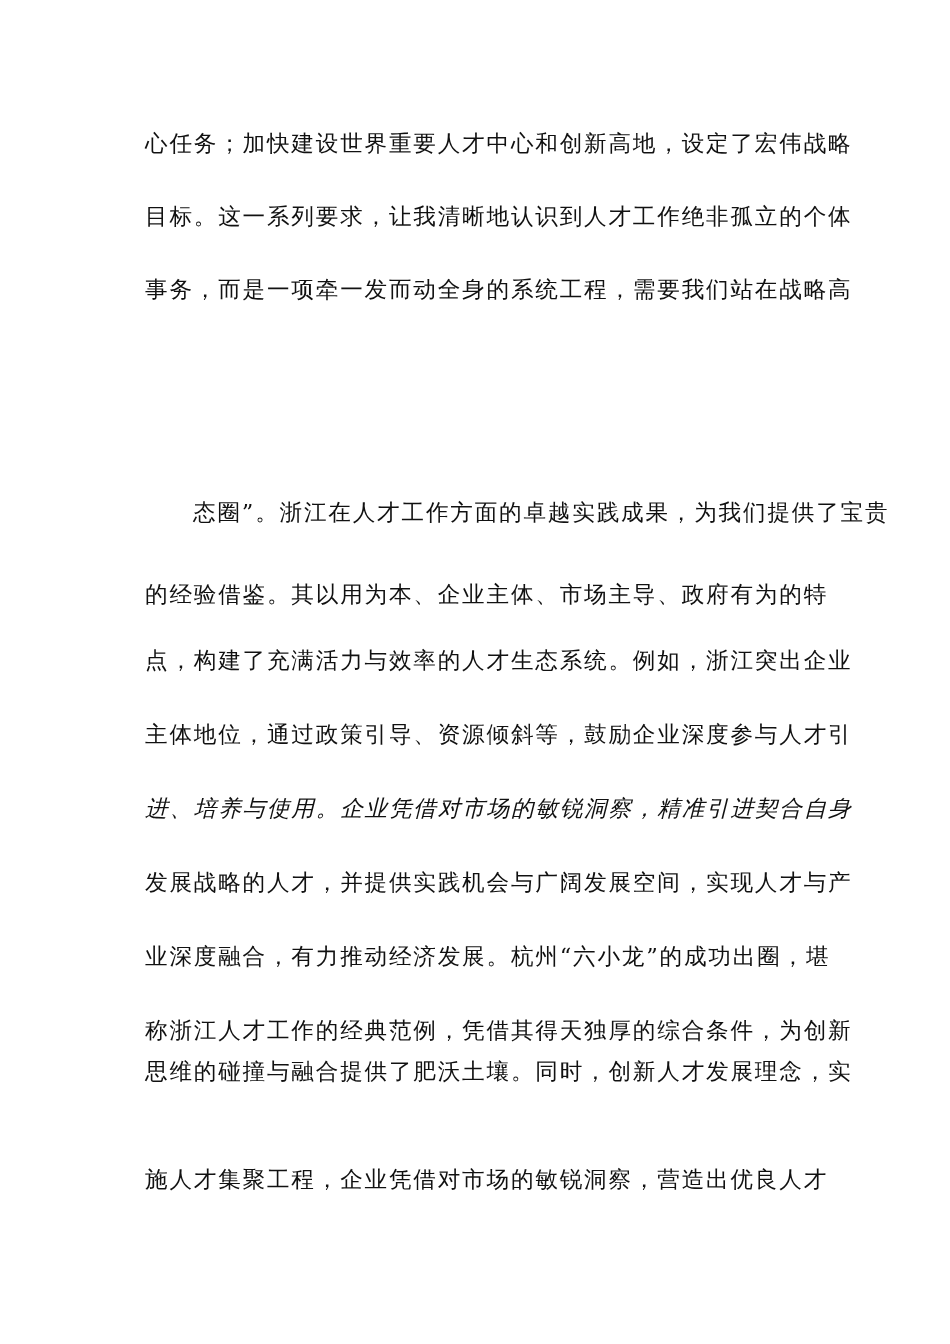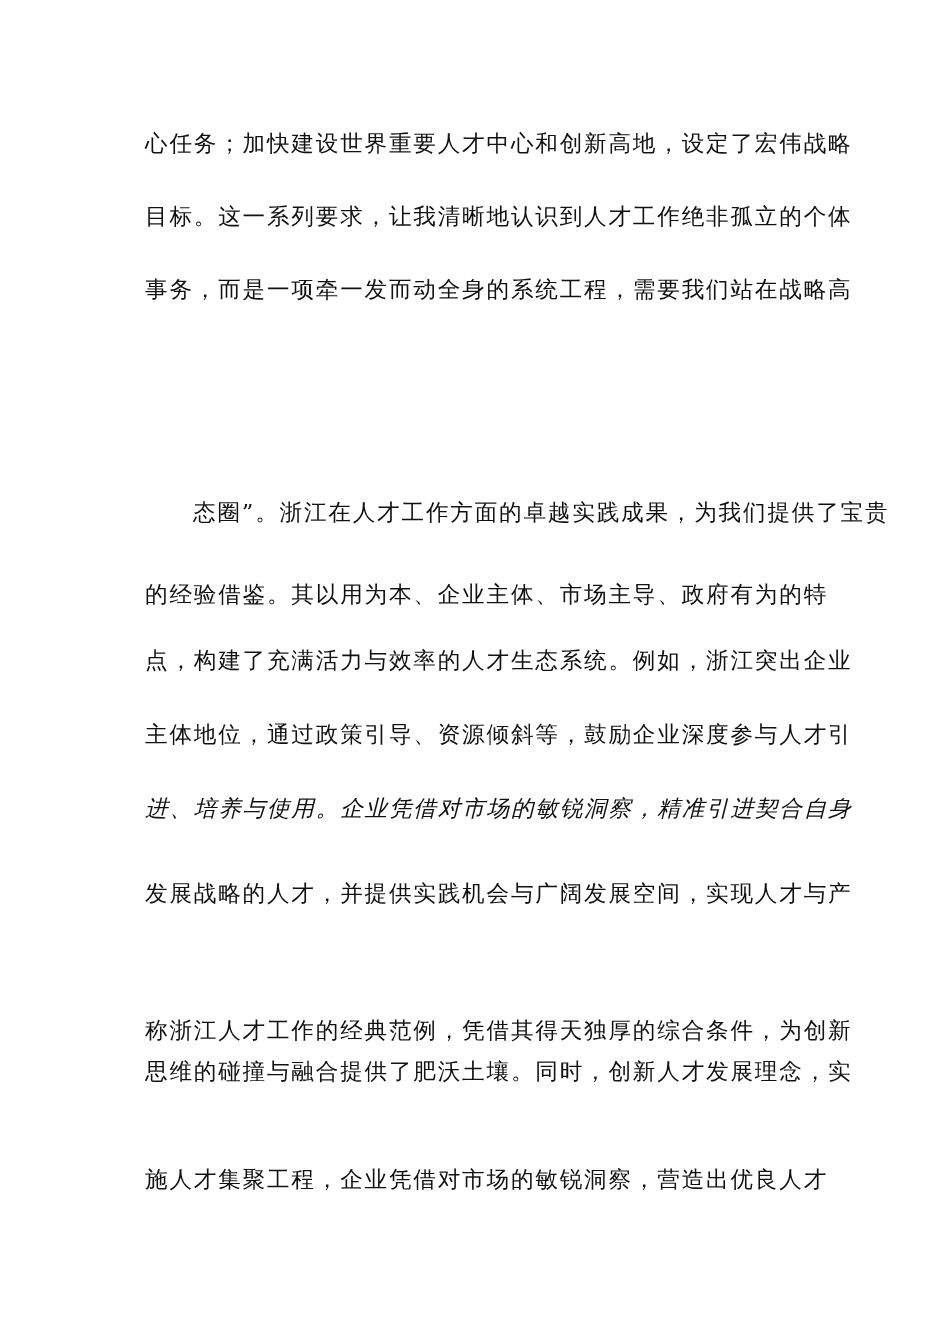--- a/index.html
+++ b/index.html
@@ -40,17 +40,18 @@
 
 <div class="page">
   <div class="line" style="top:128px;">心任务；加快建设世界重要人才中心和创新高地，设定了宏伟战略</div>
   <div class="line" style="top:201px;">目标。这一系列要求，让我清晰地认识到人才工作绝非孤立的个体</div>
   <div class="line" style="top:274px;">事务，而是一项牵一发而动全身的系统工程，需要我们站在战略高</div>
   <div class="line" style="top:497px;margin-left:48px;">态圈”。浙江在人才工作方面的卓越实践成果，为我们提供了宝贵</div>
   <div class="line" style="top:547px;margin-top:32px;">的经验借鉴。其以用为本、企业主体、市场主导、政府有为的特</div>
   <div class="line" style="top:645px;text-align:right;">点，构建了充满活力与效率的人才生态系统。例如，浙江突出企业</div>
   <div class="line" style="top:719px;text-align:right;">主体地位，通过政策引导、资源倾斜等，鼓励企业深度参与人才引</div>
   <div class="line" style="top:793px;font-style:italic;">进、培养与使用。企业凭借对市场的敏锐洞察，精准引进契合自身</div>
-  <div class="line" style="top:867px;margin-top:11px;">发展战略的人才，并提供实践机会与广阔发展空间，实现人才与产</div>
+  <div class="line" style="top:867px;">发展战略的人才，并提供实践机会与广阔发展空间，实现人才与产</div>
+  <div class="line" style="top:941px;">业深度融合，有力推动经济发展。杭州“六小龙”的成功出圈，堪</div>
   <div class="line" style="top:1015px;">称浙江人才工作的经典范例，凭借其得天独厚的综合条件，为创新</div>
   <div class="line" style="top:1056px;">思维的碰撞与融合提供了肥沃土壤。同时，创新人才发展理念，实</div>
   <div class="line" style="top:1164px;">施人才集聚工程，企业凭借对市场的敏锐洞察，营造出优良人才</div>
 </div>
 
 </body></html>

